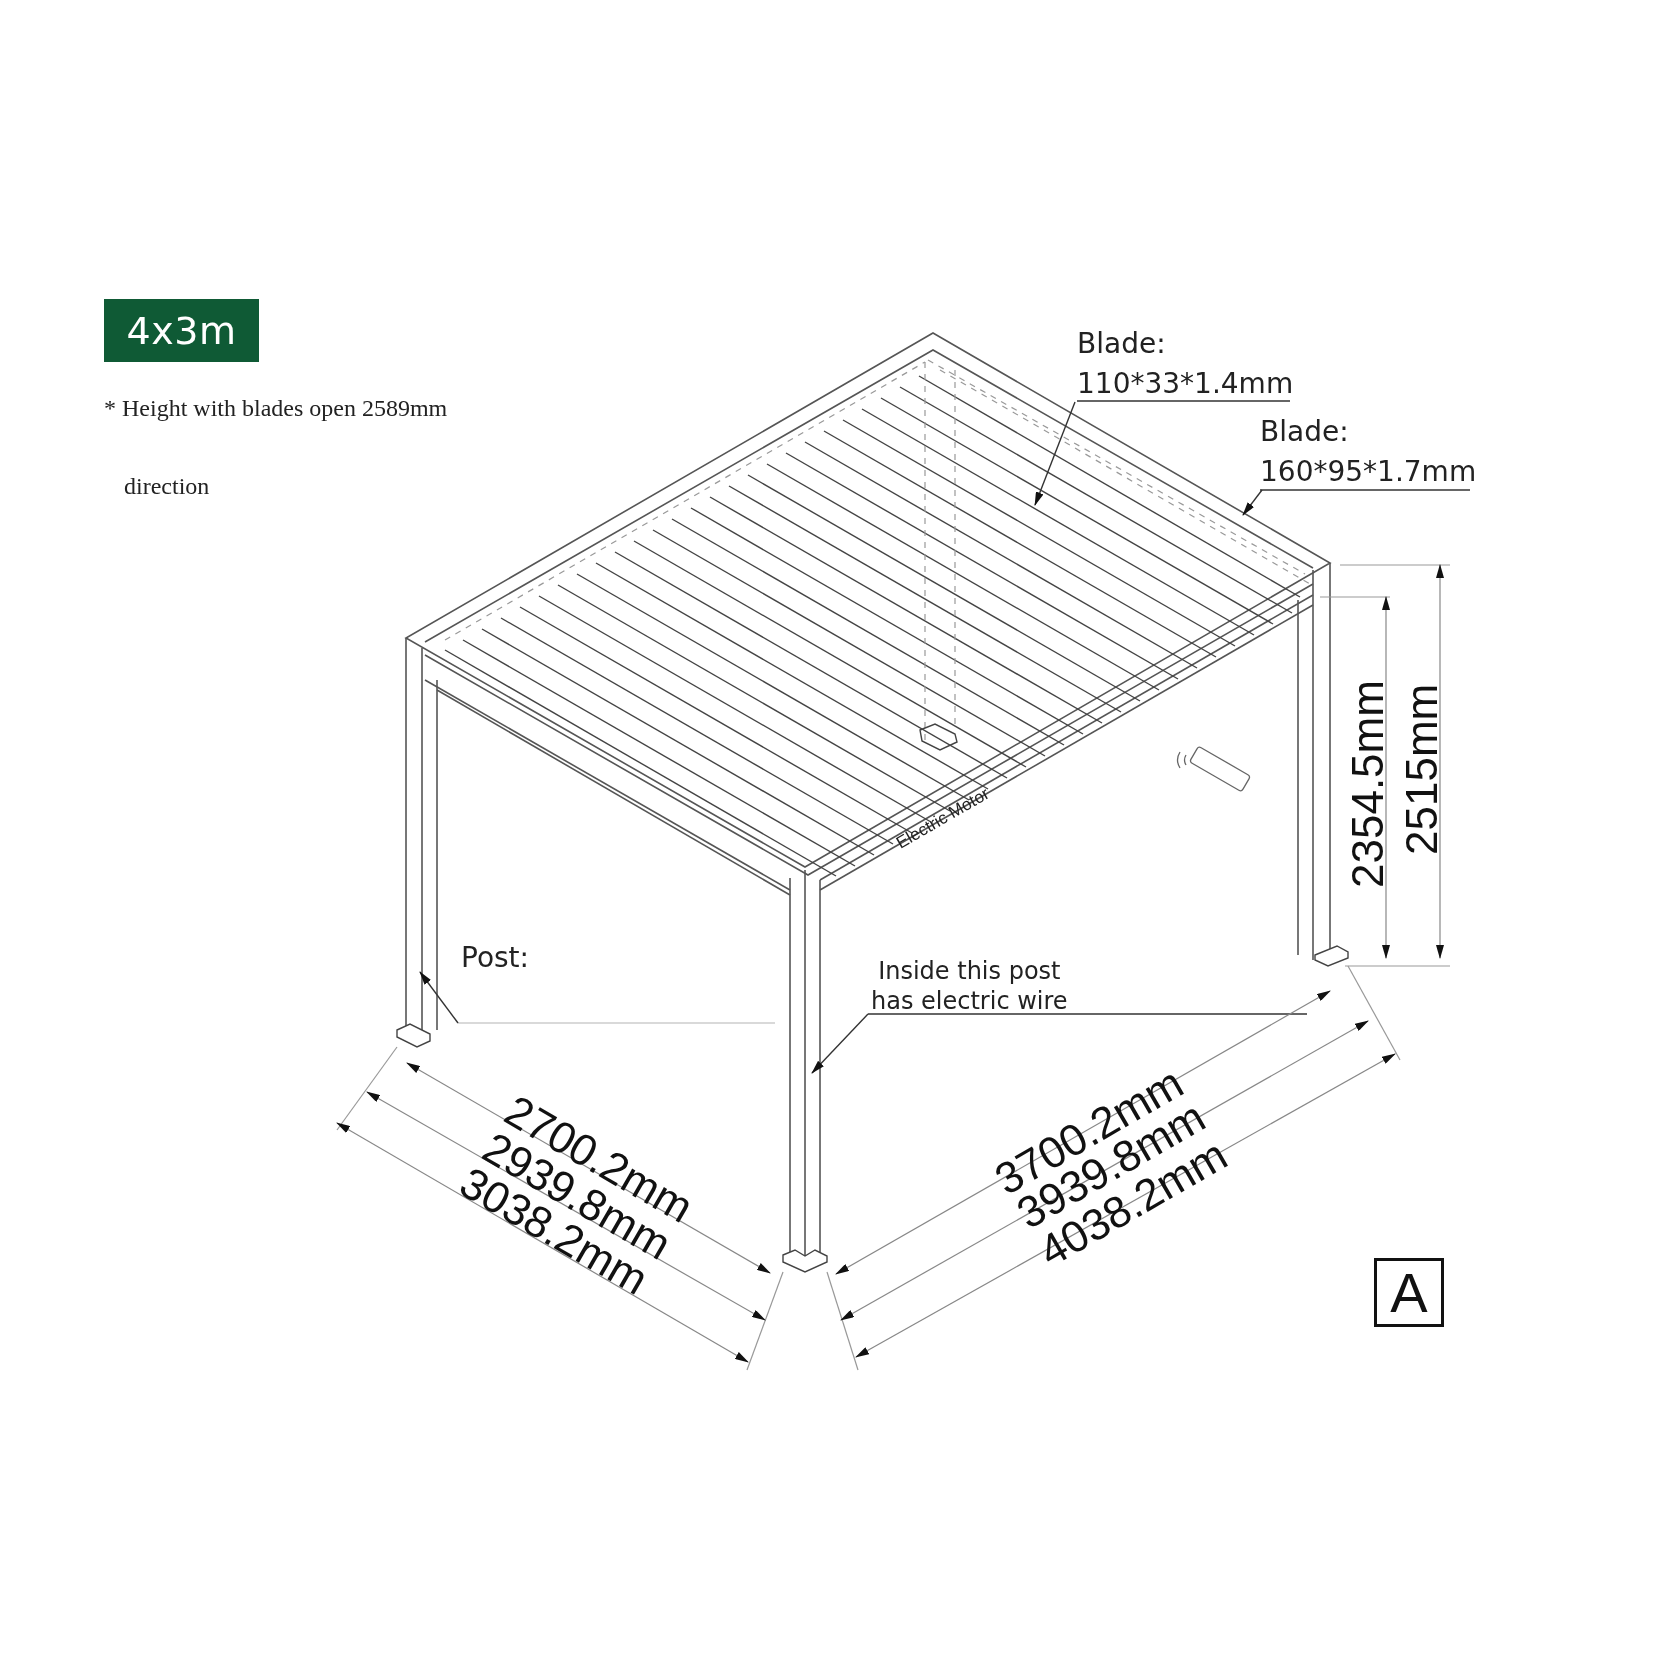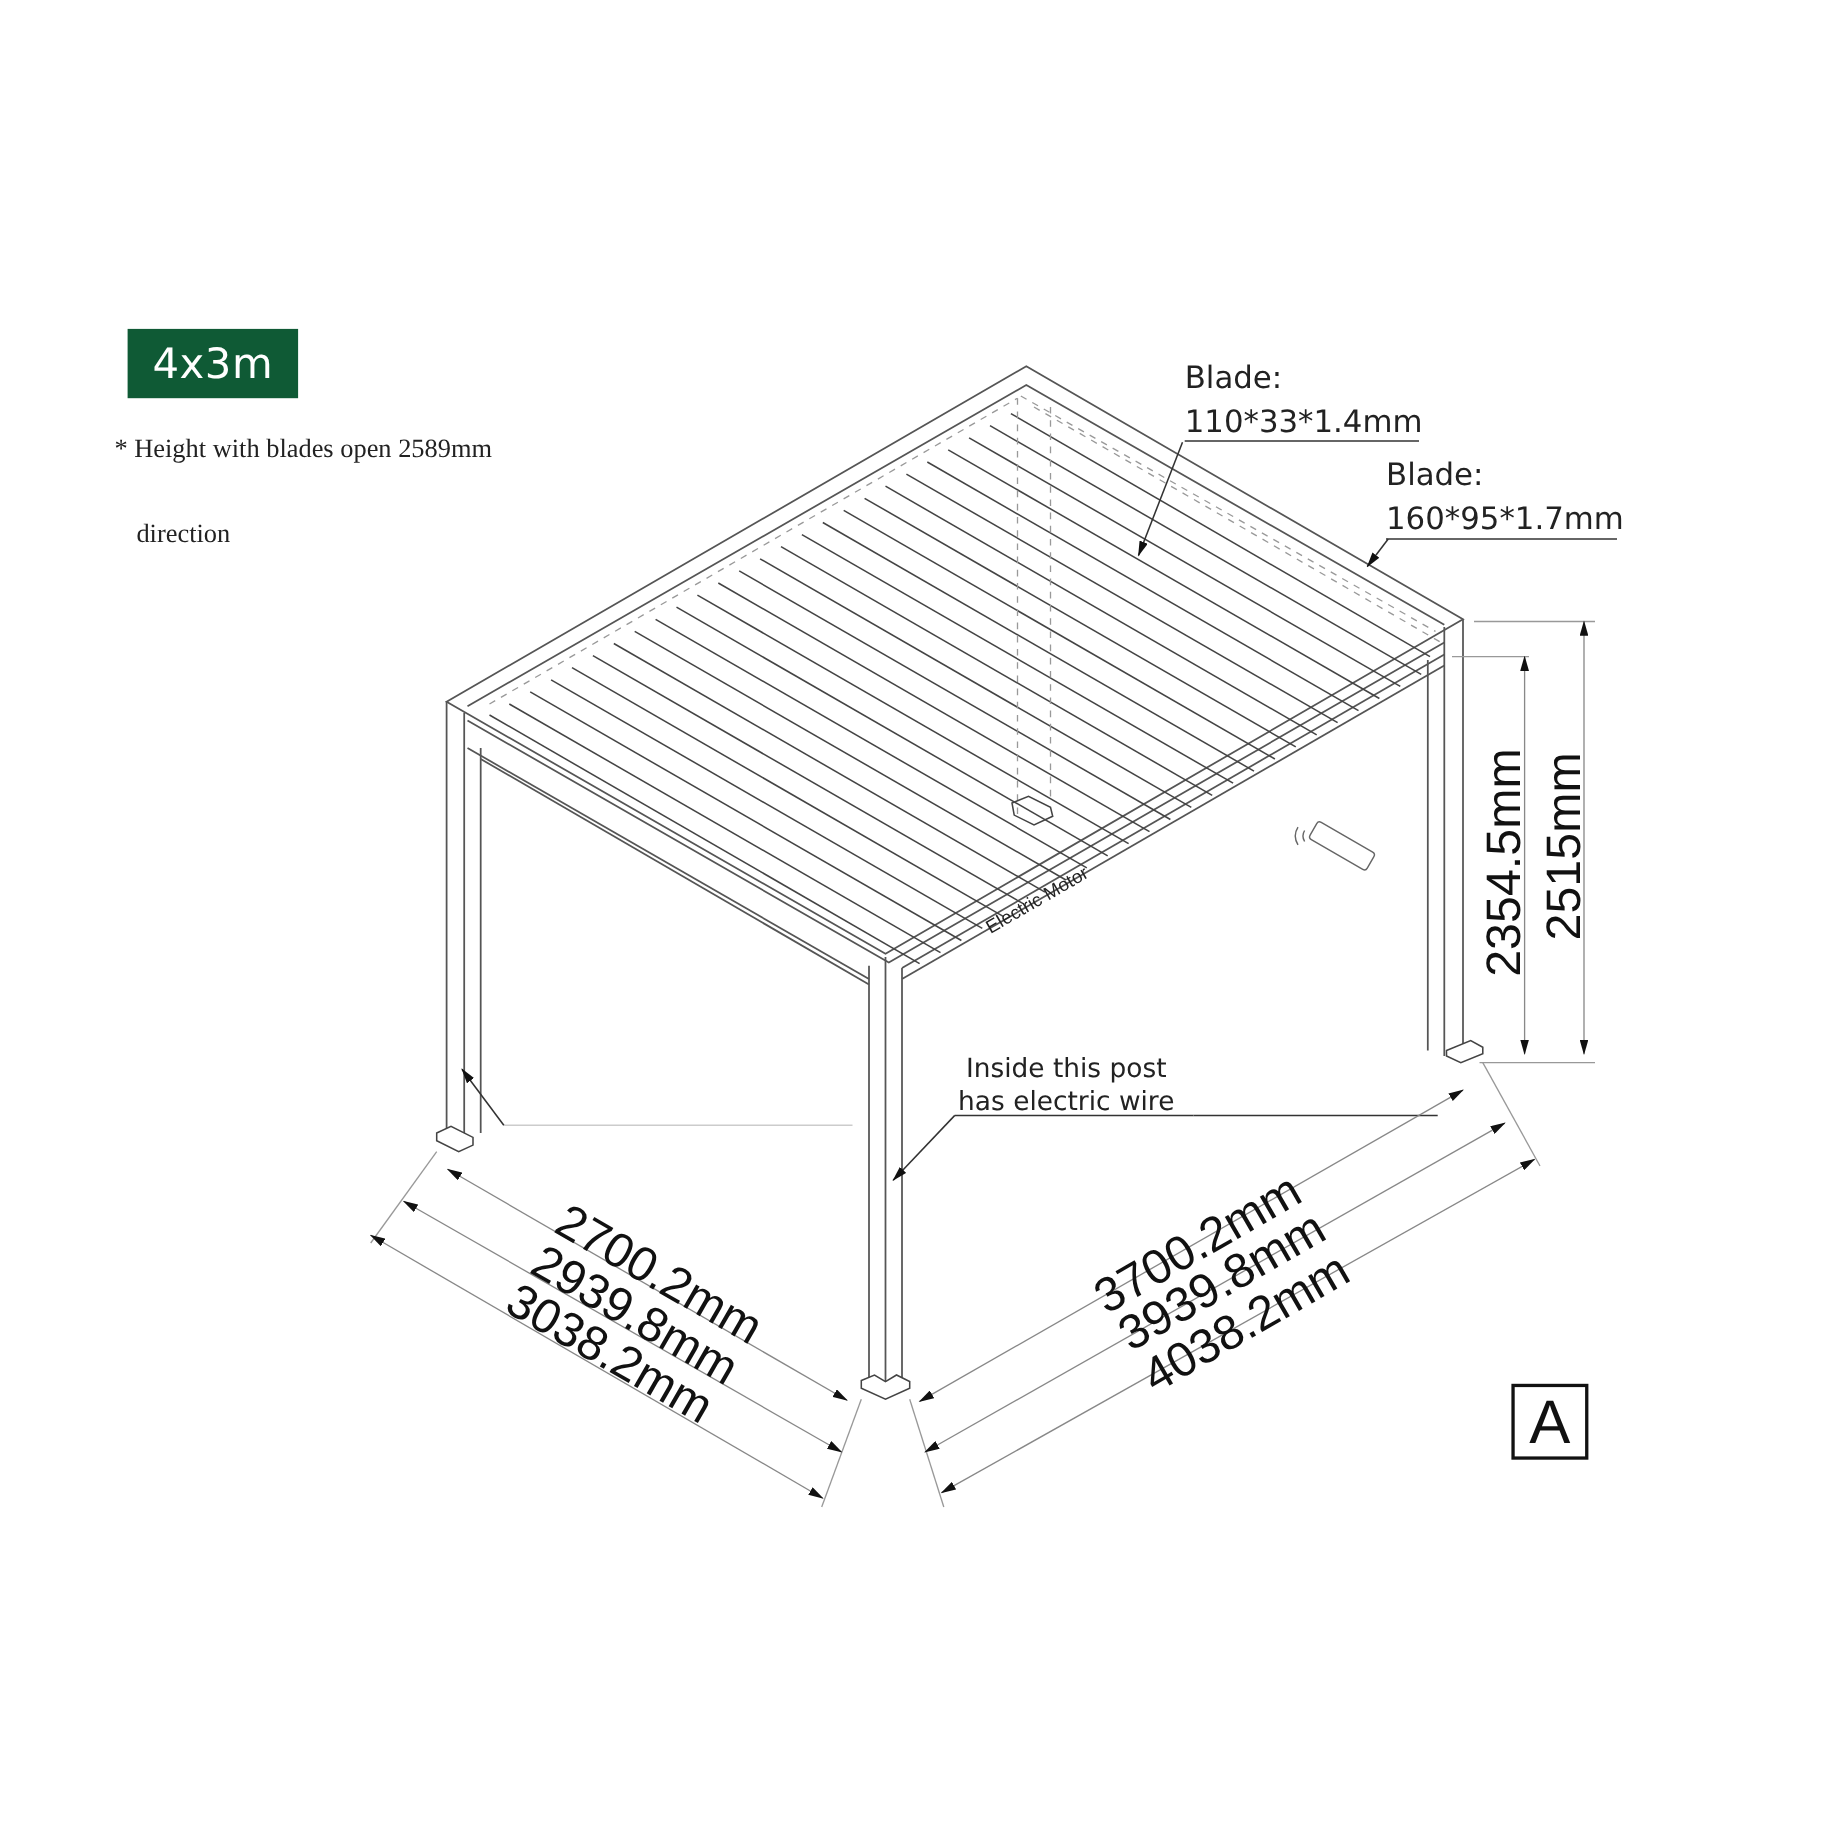--- a/index.html
+++ b/index.html
@@ -1,18 +1,18 @@
 <!DOCTYPE html>
 <html><head>
 <meta charset="utf-8">
 <style>
   html,body{margin:0;padding:0;background:#fff;}
   body{width:1676px;height:1676px;position:relative;overflow:hidden;font-family:"Liberation Sans","DejaVu Sans",sans-serif;color:#1a1a1a;}
   .abs{position:absolute;}
-  .size-badge{left:104px;top:299px;width:155px;height:63px;background:#0f5a35;color:#fff;font-family:"DejaVu Sans",sans-serif;font-size:38px;display:flex;align-items:center;justify-content:center;letter-spacing:0.5px;margin-left:12px;}
+  .size-badge{left:104px;top:299px;width:155px;height:63px;background:#0f5a35;color:#fff;font-family:"DejaVu Sans",sans-serif;font-size:38px;display:flex;align-items:center;justify-content:center;letter-spacing:0.5px;}
   .notes{left:104px;top:393px;font-family:Liberation Serif, serif;font-size:24px;line-height:31px;color:#222;}
   .notes .note{white-space:nowrap;}
   .notes .indent{padding-left:20px;margin-top:47px;}
   .callout{font-family:"DejaVu Sans",sans-serif;color:#222;white-space:nowrap;}
   .callout .t1{font-size:28px;line-height:40px;}
   .callout .t2{font-size:28px;line-height:40px;}
   .small-callout{font-family:"DejaVu Sans",sans-serif;font-size:24px;line-height:30px;color:#222;white-space:nowrap;}
   .dim{font-family:"Liberation Sans",sans-serif;font-size:44px;color:#111;white-space:nowrap;transform-origin:0 0;line-height:1;}
   .motor{font-family:"Liberation Sans",sans-serif;font-size:17px;color:#222;white-space:nowrap;transform-origin:0 0;}
   .view-box{left:1374px;top:1258px;width:70px;height:69px;border:3px solid #111;display:flex;align-items:center;justify-content:center;font-family:"Liberation Sans",sans-serif;font-size:56px;color:#111;box-sizing:border-box;}
@@ -160,20 +160,21 @@
   <div class="t1">Blade:</div>
   <div class="t2">110*33*1.4mm</div>
 </div>
 
 <div class="abs callout" style="left:1260px;top:412px;">
   <div class="t1">Blade:</div>
   <div class="t2">160*95*1.7mm</div>
 </div>
 
 <div class="abs callout" style="left:461px;top:938px;">
+  <div class="t1">Post:</div>
 </div>
 
 <div class="abs small-callout" style="left:871px;top:956px;text-align:center;">
   <div>Inside this post</div>
   <div>has electric wire</div>
 </div>
 
 <div class="abs motor" style="left:893px;top:836px;transform:rotate(-30deg);">Electric Motor</div>
 
 <div class="abs dim" style="left:1346px;top:888px;transform:rotate(-90deg);">2354.5mm</div>

